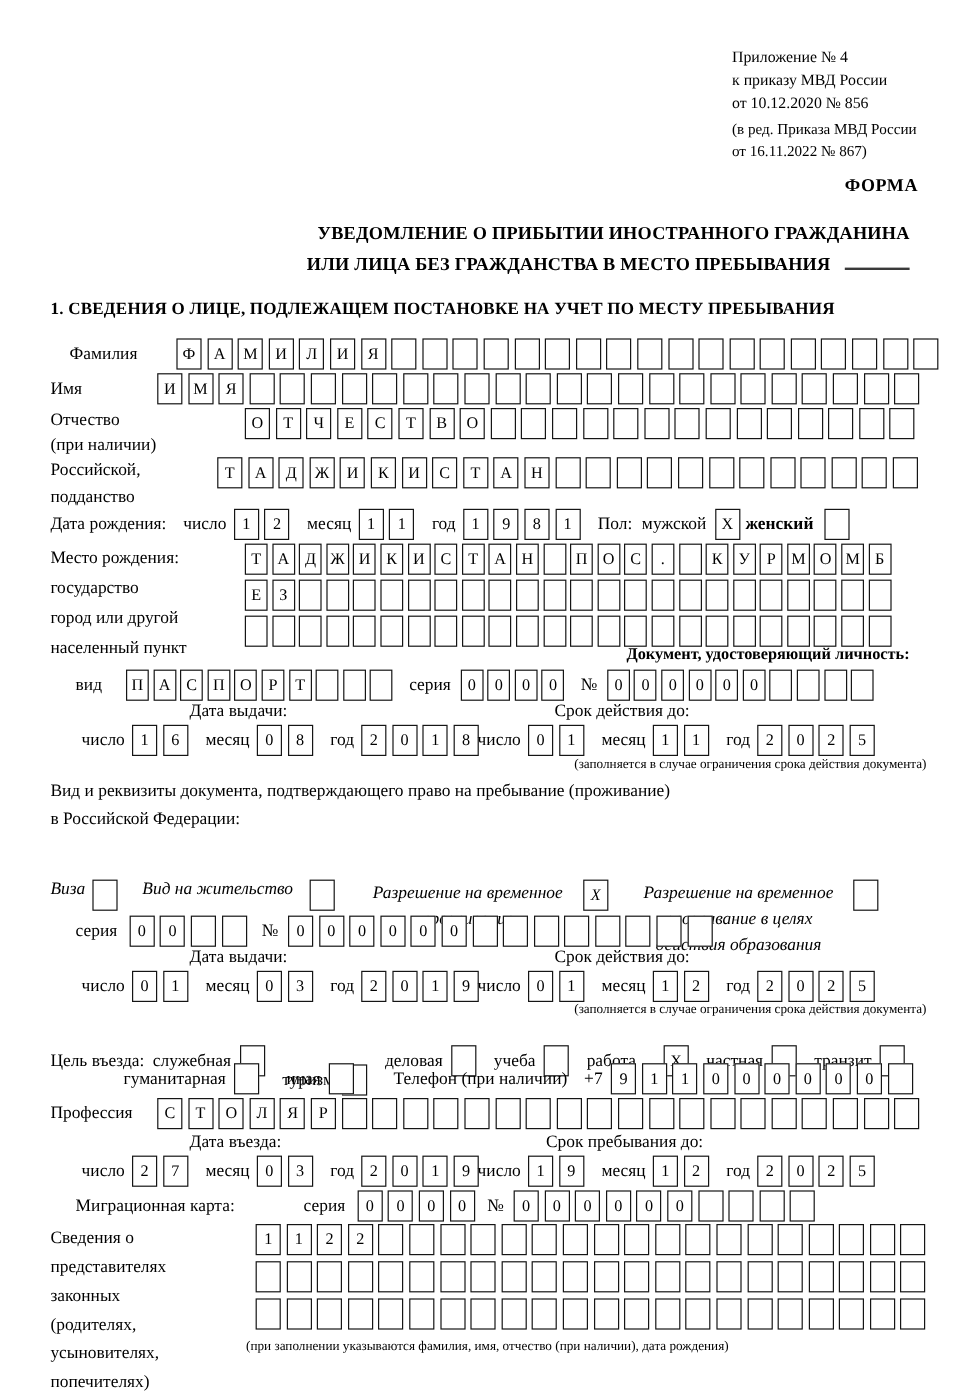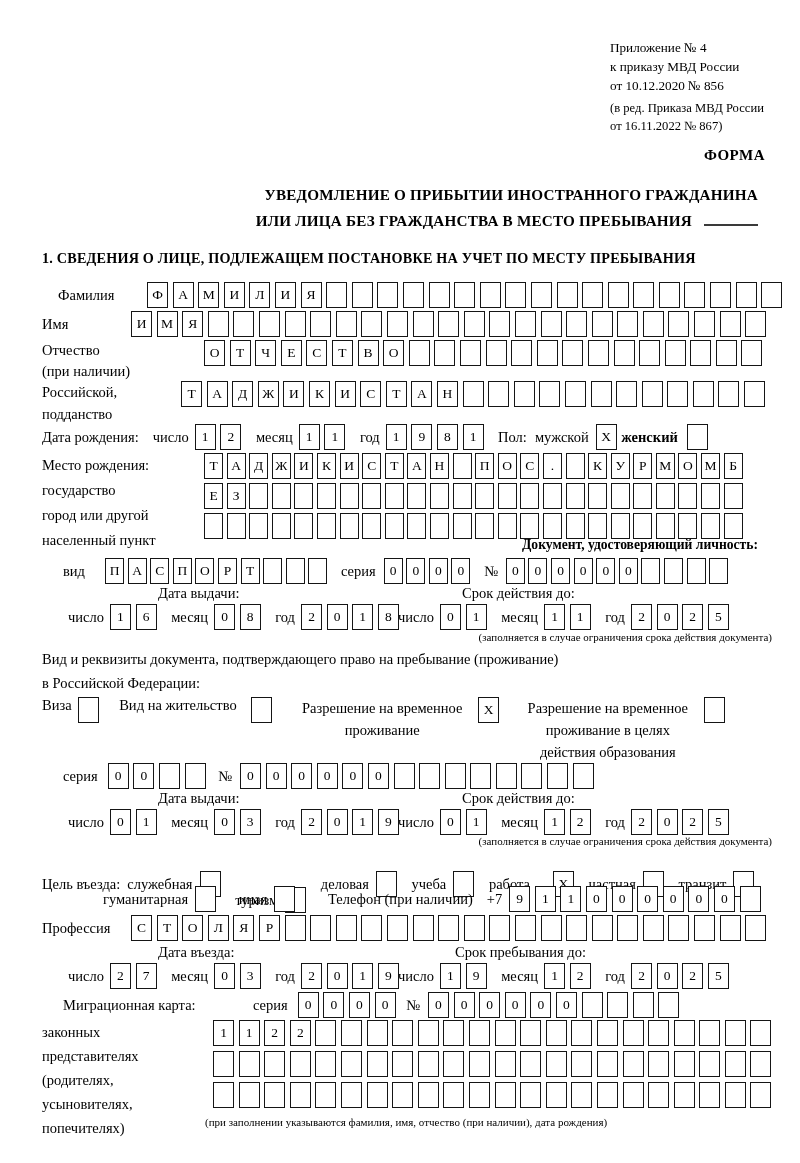--- a/index.html
+++ b/index.html
@@ -377,21 +377,21 @@
         <span class="cell">2</span>
         <span class="cell">5</span>
       </span>
   </div>
 
   <div class="abs note right" style="left:0;top:631px;width:772px;">(заполняется в случае ограничения срока действия документа)</div>
 
   <div class="abs lbl" style="left:42px;top:651px;">Вид и реквизиты документа, подтверждающего право на пребывание (проживание)</div>
   <div class="abs lbl" style="left:42px;top:675px;">в Российской Федерации:</div>
 
-  <div class="abs rowt" style="left:42px;top:697px;">
+  <div class="abs rowt" style="left:42px;top:733px;font-style:italic;">
     <span class="lbl" style="margin-right:6px;">Виза</span>
     <span class="cell"></span>
     <span class="lbl" style="margin:0 14px 0 16px;">Вид на жительство</span>
     <span class="cell"></span>
     <span class="optlbl" style="width:176px;margin:0 8px 0 18px;">Разрешение на временное проживание</span>
     <span class="cell">X</span>
     <span class="optlbl" style="width:176px;margin:0 8px 0 16px;">Разрешение на временное проживание в целях действия образования</span>
     <span class="cell"></span>
   </div>
 
@@ -615,22 +615,23 @@
         <span class="cell">0</span>
         <span class="cell"></span>
         <span class="cell"></span>
         <span class="cell"></span>
         <span class="cell"></span>
       </span>
   </div>
 
   <div class="abs rowt" style="left:42px;top:1020px;">
     <span class="labelcol" style="width:171px;">
+      <span class="lbl" style="display:block;line-height:24px;">Сведения о</span>
+      <span class="lbl" style="display:block;line-height:24px;">представителях</span>
       <span class="lbl" style="display:block;line-height:24px;">законных</span>
-      <span class="lbl" style="display:block;line-height:24px;">представителях</span>
       <span class="lbl" style="display:block;line-height:24px;">(родителях,</span>
       <span class="lbl" style="display:block;line-height:24px;">усыновителях,</span>
       <span class="lbl" style="display:block;line-height:24px;">попечителях)</span>
     </span>
     <span>
       <span class="cells" style="margin-bottom:5px;">
           <span class="cell">1</span>
           <span class="cell">1</span>
           <span class="cell">2</span>
           <span class="cell">2</span>

